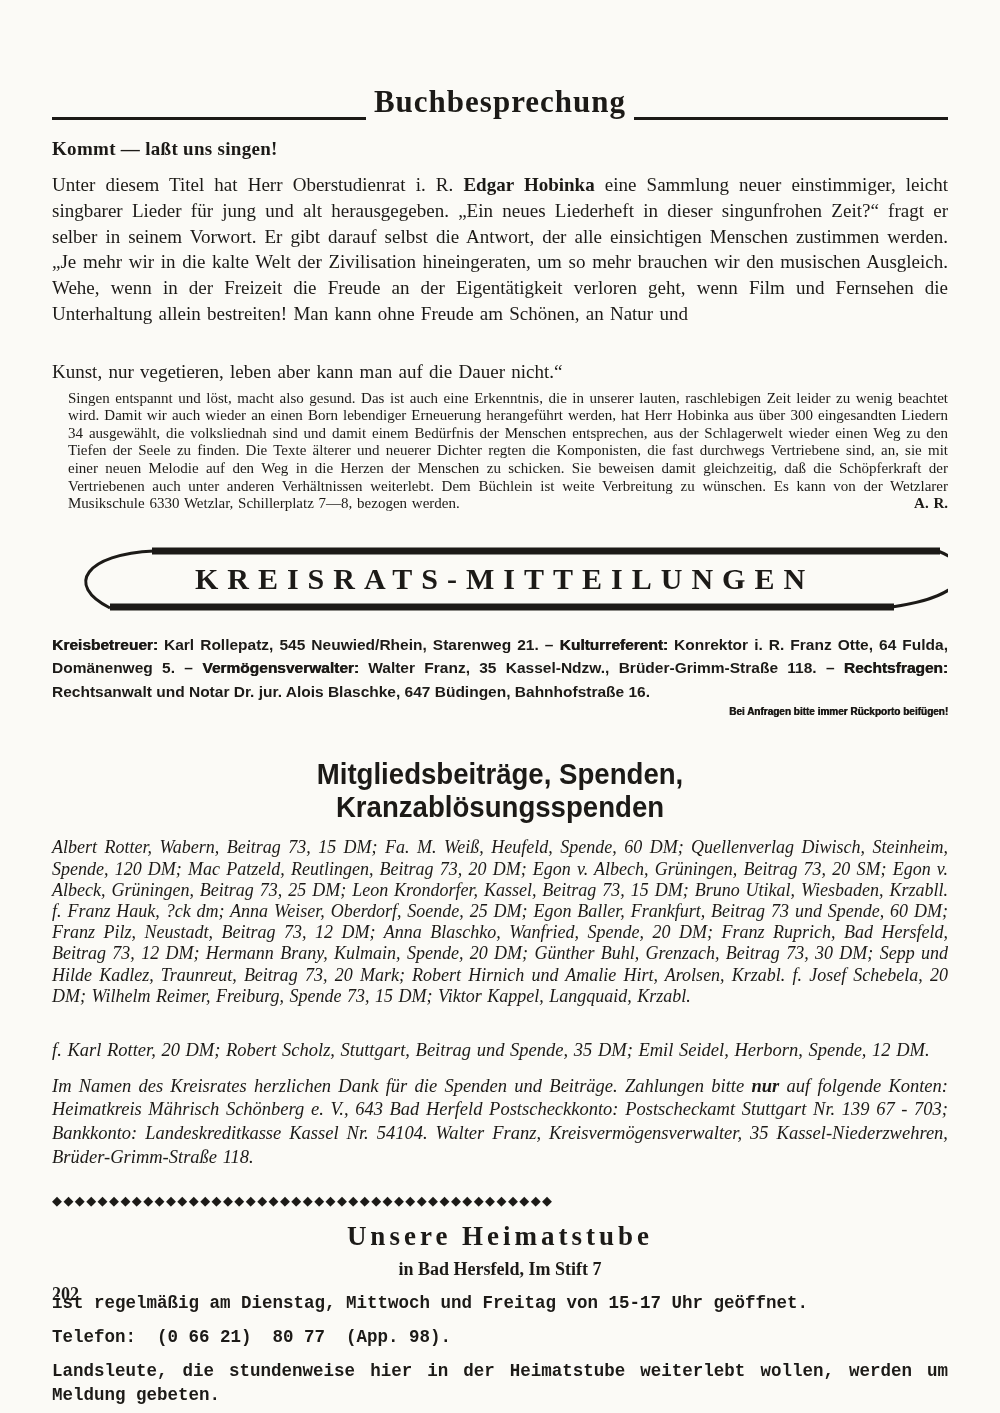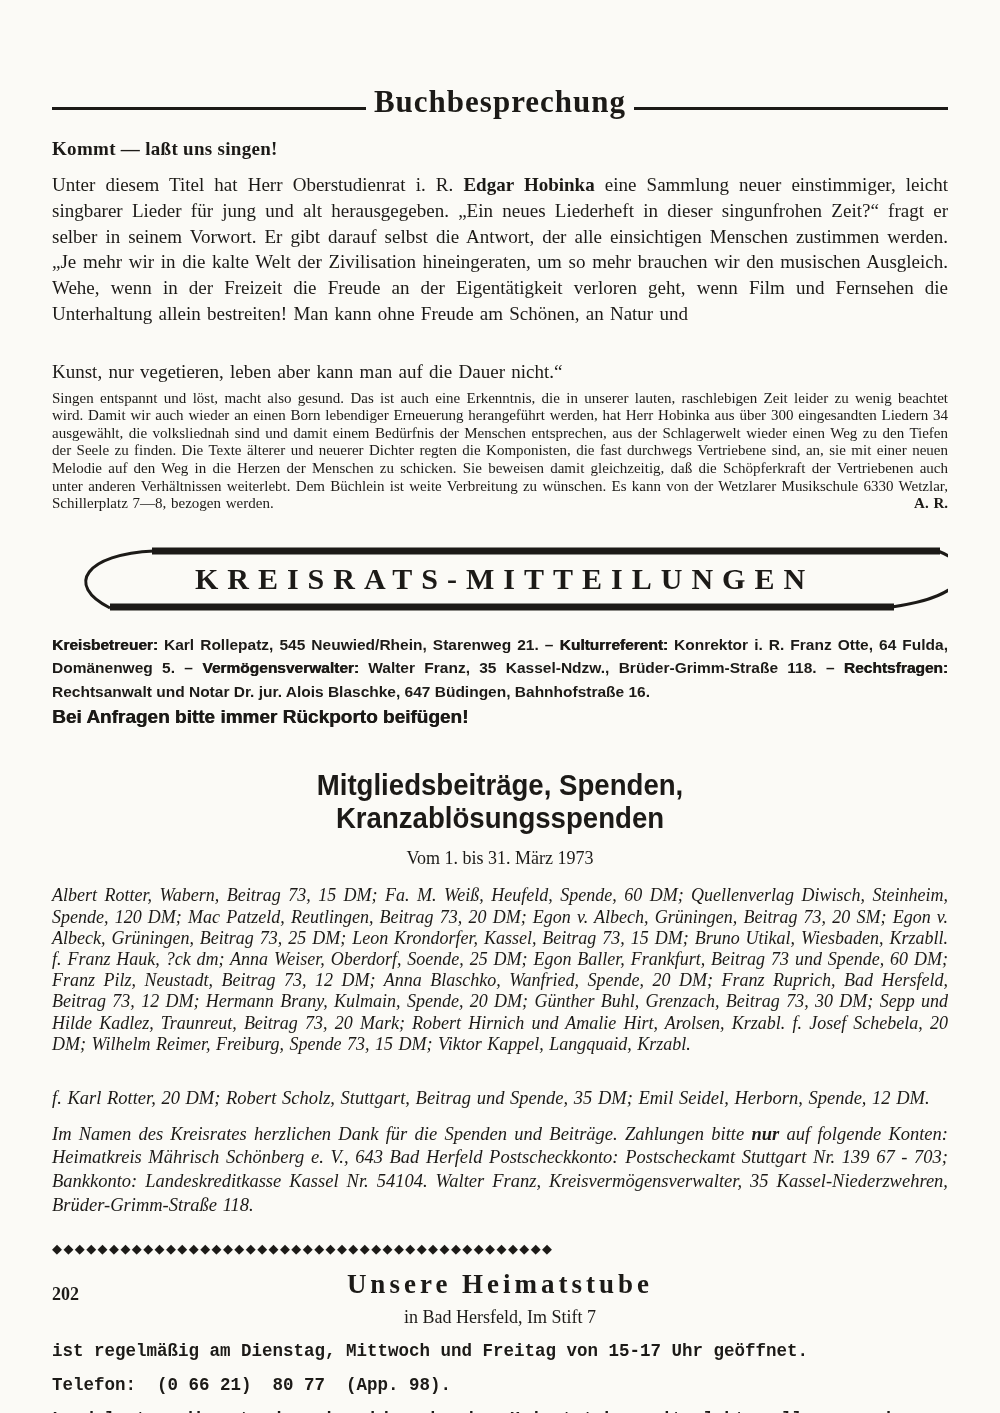--- a/index.html
+++ b/index.html
@@ -9,32 +9,32 @@
     position:relative;
     width:1000px; height:1413px;
     background:#fbfaf6;
     color:#1c1a17;
     padding:84px 52px 0 52px;
     font-family:"Liberation Serif", serif;
     overflow:hidden;
   }
 
   
-  .masthead { display:flex; align-items:center; gap:8px; margin-bottom:14px; }
+  .masthead { display:flex; align-items:flex-end; gap:8px; margin-bottom:14px; }
   .masthead .rule { flex:1; height:0; border-top:3px solid #1c1a17; margin-top:12px; }
   .masthead-title { font-size:31px; font-weight:bold; letter-spacing:1px; white-space:nowrap; }
 
   
   .cols { display:flex; gap:32px;flex-direction:column; }
   .col { flex:1 1 0; min-width:0; }
 
   
   .review-heading { font-size:19px; font-weight:bold; letter-spacing:.3px; margin:4px 0 12px; }
   .review-body { font-size:19px; line-height:1.36; text-align:justify; word-spacing:1.5px; }
-  .review-small { font-size:15px; line-height:1.17; text-align:justify; word-spacing:1px; margin-top:5px; }
+  .review-small { font-size:15px; line-height:1.17; text-align:justify; word-spacing:1px; margin-top:5px;margin-left:16px; }
   .sig { float:right; font-weight:bold; }
 
   
   .banner { position:relative; height:76px; margin:28px 0 16px; }
   .banner svg { position:absolute; inset:0; width:100%; height:100%; display:block; }
   .banner-title {
     position:absolute; inset:0;
     display:flex; align-items:center; justify-content:center;
     font-family:"Liberation Serif", serif;
     font-weight:bold; font-size:30px; letter-spacing:9px;
@@ -43,21 +43,21 @@
 
   
   .officials {
     font-family:"Liberation Sans", sans-serif;
     font-weight:bold; font-size:15.5px; line-height:1.52;
     text-align:justify;
   }
   .off-label { text-shadow:.5px 0 currentColor; }
   .notice {
     font-family:"Liberation Sans", sans-serif;
-    font-weight:bold; font-size:19px; text-align:left;
+    font-weight:bold; font-size:10px; text-align:right;
     margin-top:3px; text-shadow:.5px 0 currentColor;
   }
 
   
   .lower { margin-top:40px; }
   .contrib-heading {
     font-family:"Liberation Sans", sans-serif;
     font-weight:bold; font-size:30px; line-height:1.1;
     text-align:center; transform:scaleX(.92); transform-origin:center;
     margin-bottom:14px;
@@ -72,21 +72,21 @@
     font-size:13px; letter-spacing:1.4px; line-height:1;
     white-space:nowrap; overflow:hidden;
   }
   .heim-title {
     font-family:"Liberation Serif", serif;
     font-weight:bold; font-size:27px; letter-spacing:4px;
     text-align:center; margin-bottom:7px; white-space:nowrap;
   }
   .heim-sub {
     font-family:"Liberation Serif", serif;
-    font-weight:normal; font-size:18px; text-align:center; margin-bottom:12px;
+    font-weight:bold; font-size:18px; text-align:center; margin-bottom:12px;
   }
   .heim-text {
     font-family:Liberation Mono, monospace;
     font-weight:bold; font-size:17.5px; line-height:1.34;
     text-align:justify; margin-bottom:11px;
   }
   .phone { white-space:pre-wrap; }
 
   .page-number {
     position:absolute; left:52px; top:1284px;
@@ -126,21 +126,20 @@
     </span>
     <div class="banner-title">KREISRATS-MITTEILUNGEN</div>
   </div>
 
   <p class="officials"><b class="off-label">Kreisbetreuer:</b><span> Karl Rollepatz, 545 Neuwied/Rhein, Starenweg 21. – </span><b class="off-label">Kulturreferent:</b><span> Konrektor i. R. Franz Otte, 64 Fulda, Domänenweg 5. – </span><b class="off-label">Vermögensverwalter:</b><span> Walter Franz, 35 Kassel-Ndzw., Brüder-Grimm-Straße 118. – </span><b class="off-label">Rechtsfragen:</b><span> Rechtsanwalt und Notar Dr. jur. Alois Blaschke, 647 Büdingen, Bahnhofstraße 16.</span></p>
   <p class="notice">Bei Anfragen bitte immer Rückporto beifügen!</p>
 
   <section class="cols lower">
     <div class="col">
       <h2 class="contrib-heading"><span>Mitgliedsbeiträge, Spenden,</span><br><span>Kranzablösungsspenden</span></h2>
-      <p class="period">Vom 1. bis 31. März 1973</p>
       <p class="list">Albert Rotter, Wabern, Beitrag 73, 15 DM; Fa. M. Weiß, Heufeld, Spende, 60 DM; Quellenverlag Diwisch, Steinheim, Spende, 120 DM; Mac Patzeld, Reutlingen, Beitrag 73, 20 DM; Egon v. Albech, Grüningen, Beitrag 73, 20 SM; Egon v. Albeck, Grüningen, Beitrag 73, 25 DM; Leon Krondorfer, Kassel, Beitrag 73, 15 DM; Bruno Utikal, Wiesbaden, Krzabll. f. Franz Hauk, ?ck dm; Anna Weiser, Oberdorf, Soende, 25 DM; Egon Baller, Frankfurt, Beitrag 73 und Spende, 60 DM; Franz Pilz, Neustadt, Beitrag 73, 12 DM; Anna Blaschko, Wanfried, Spende, 20 DM; Franz Ruprich, Bad Hersfeld, Beitrag 73, 12 DM; Hermann Brany, Kulmain, Spende, 20 DM; Günther Buhl, Grenzach, Beitrag 73, 30 DM; Sepp und Hilde Kadlez, Traunreut, Beitrag 73, 20 Mark; Robert Hirnich und Amalie Hirt, Arolsen, Krzabl. f. Josef Schebela, 20 DM; Wilhelm Reimer, Freiburg, Spende 73, 15 DM; Viktor Kappel, Langquaid, Krzabl.</p>
     </div>
     <div class="col">
       <p class="list roomy">f. Karl Rotter, 20 DM; Robert Scholz, Stuttgart, Beitrag und Spende, 35 DM; Emil Seidel, Herborn, Spende, 12 DM.</p>
       <p class="list roomy thanks"><span>Im Namen des Kreisrates herzlichen Dank für die Spenden und Beiträge. Zahlungen bitte </span><b>nur</b><span> auf folgende Konten: Heimatkreis Mährisch Schönberg e. V., 643 Bad Herfeld Postscheckkonto: Postscheckamt Stuttgart Nr. 139 67 - 703; Bankkonto: Landeskreditkasse Kassel Nr. 54104. Walter Franz, Kreisvermögensverwalter, 35 Kassel-Niederzwehren, Brüder-Grimm-Straße 118.</span></p>
 
       <div class="diamonds">◆◆◆◆◆◆◆◆◆◆◆◆◆◆◆◆◆◆◆◆◆◆◆◆◆◆◆◆◆◆◆◆◆◆◆◆◆◆◆◆◆◆◆◆</div>
       <h2 class="heim-title">Unsere Heimatstube</h2>
       <p class="heim-sub">in Bad Hersfeld, Im Stift 7</p>
       <p class="heim-text">ist regelmäßig am Dienstag, Mittwoch und Freitag von 15-17 Uhr geöffnet.</p>

